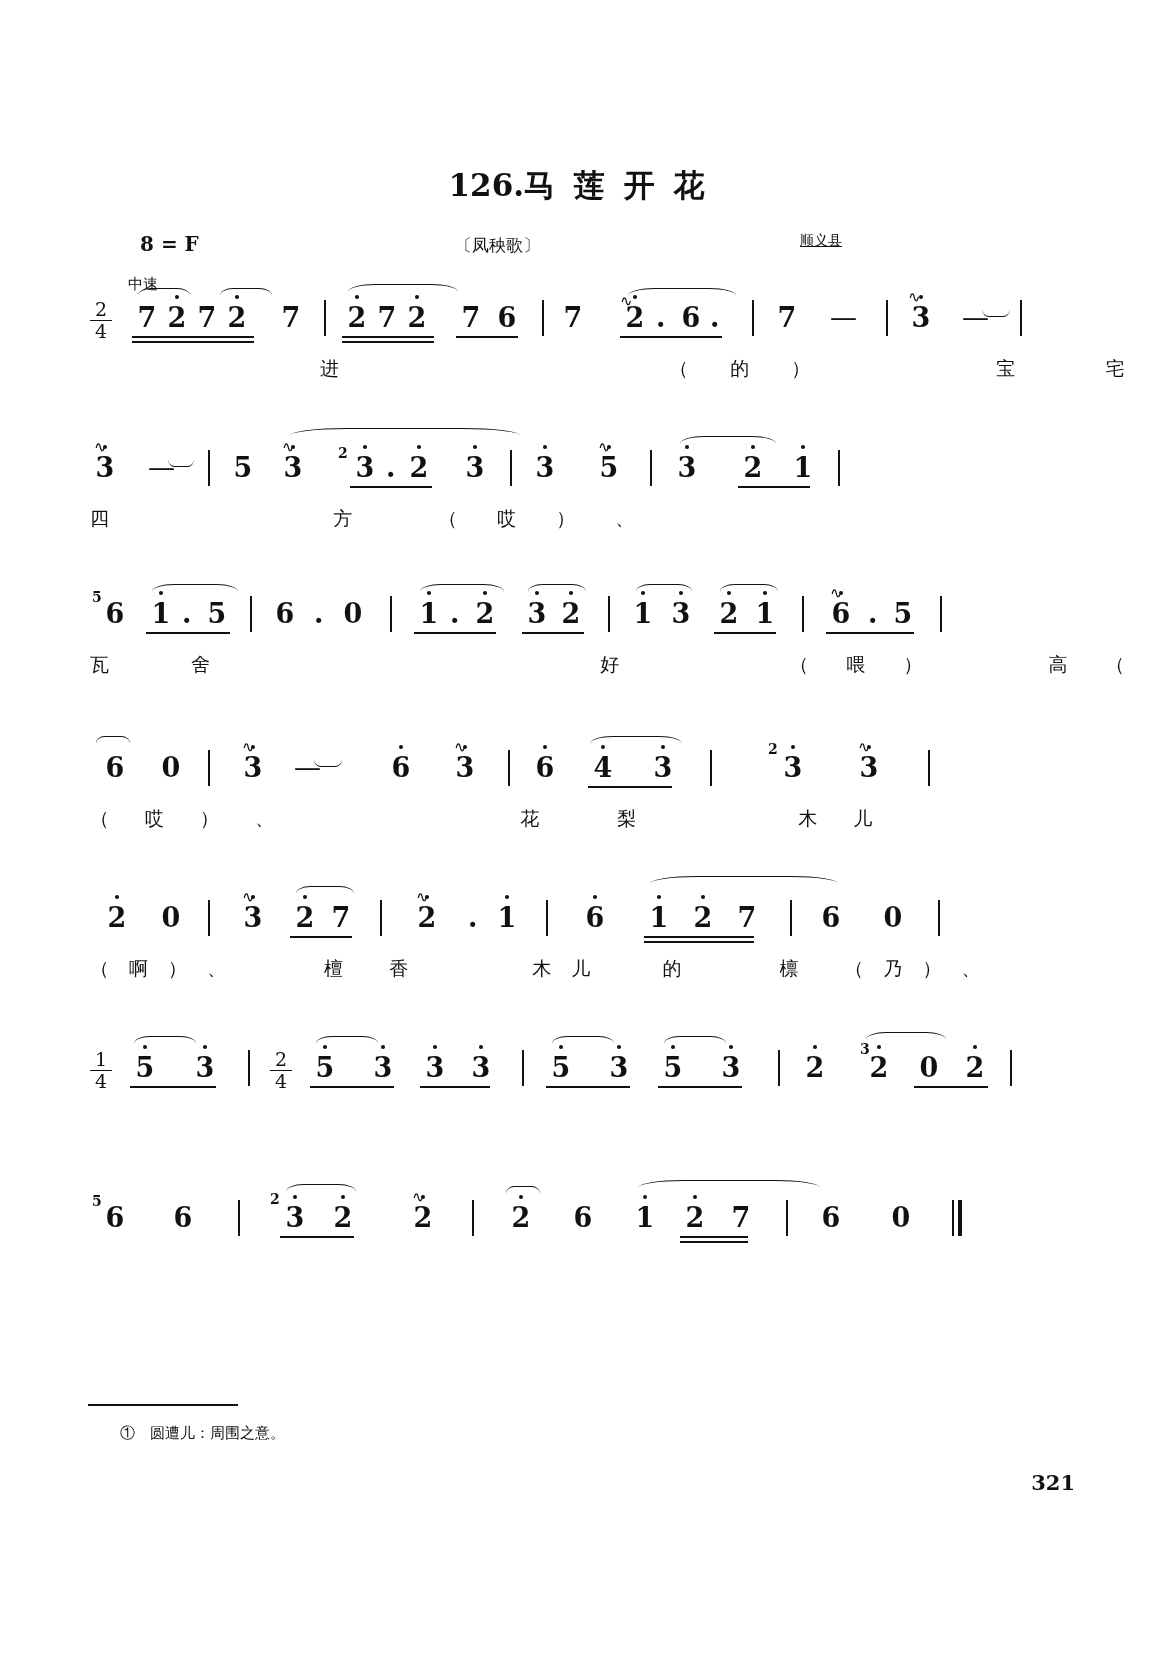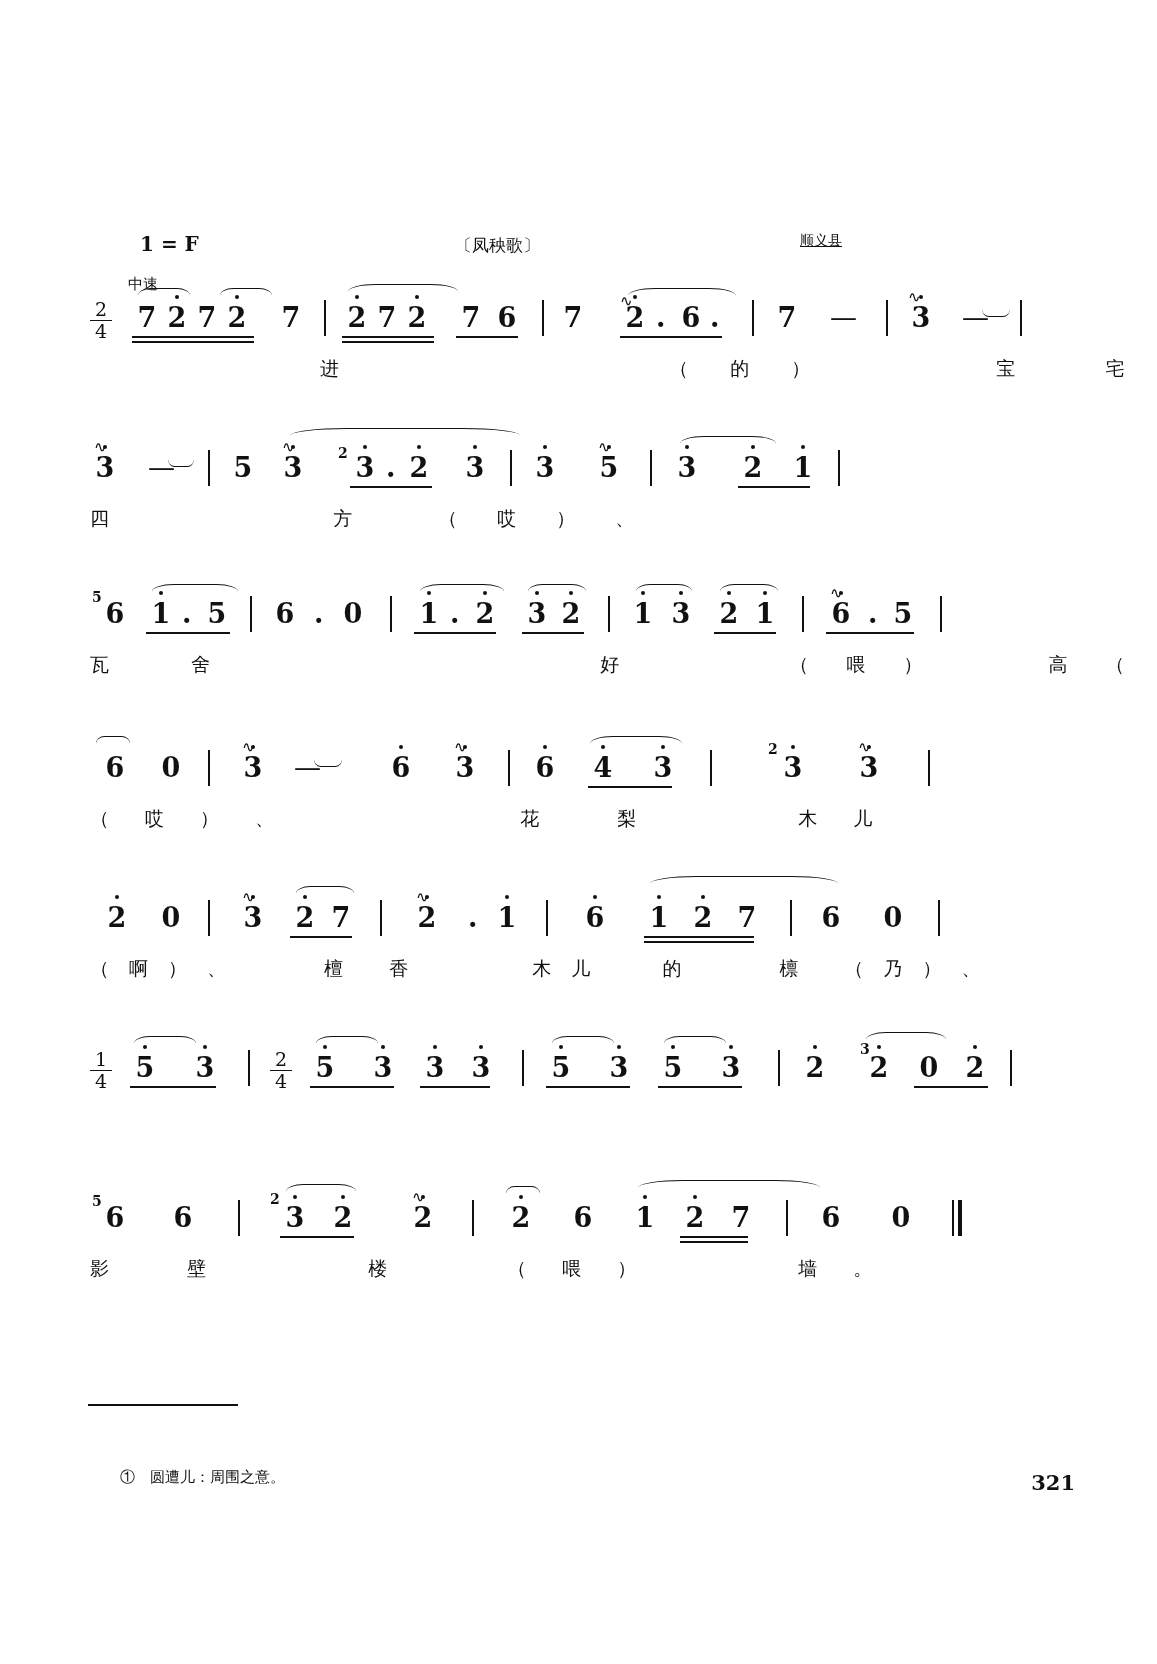--- a/index.html
+++ b/index.html
@@ -200,40 +200,43 @@
   .rule {
     position: absolute;
     top: 1404px;
     left: 88px;
     width: 150px;
     height: 1.5px;
     background: #111;
   }
   .footnote {
     position: absolute;
-    top: 1468px;
+    top: 1424px;
     left: 120px;
     font-family: "DejaVu Serif", serif;
     font-size: 15px;
   }
   .pageno {
     position: absolute;
     top: 1470px;
     right: 82px;
     font-family: "DejaVu Serif", serif;
     font-size: 21px;
     font-weight: bold;
   }
 </style>
 </head>
 <body>
 
 <div class="page">
 
-  <div class="key-sig">1 = F</div>
+  <div class="title">
+    <span class="num">126.</span><span>马 莲 开 花</span>
+  </div>
+  <div class="key-sig">8 = F</div>
   <div class="genre">〔凤秧歌〕</div>
   <div class="region">顺义县</div>
   <div class="tempo">中速</div>
 
   <div class="system" style="top:290px;">
 
     <div class="timesig" style="left:0px; top:10px;">
       <span class="num">2</span>
       <span class="den">4</span>
     </div>
@@ -498,20 +501,19 @@
     <div class="note" style="left:592px; top:14px;">2<span class="odot"></span></div>
     <div class="note" style="left:638px; top:14px;">7</div>
     <div class="beam" style="left:590px; top:46px; width:68px;"></div>
     <div class="beam" style="left:590px; top:51px; width:68px;"></div>
     <div class="barline" style="left:696px; top:10px;"></div>
 
     <div class="note" style="left:728px; top:14px;">6</div>
     <div class="note" style="left:798px; top:14px;">0</div>
     <div class="finalbar" style="left:862px; top:10px;"><i></i><i class="thick"></i></div>
 
-    <div class="lyric" style="left:0px; top:66px; letter-spacing:36px;">影 壁   楼  （喂）   墙。</div>
   </div>
 
   <div class="rule"></div>
   <div class="footnote">①　圆遭儿：周围之意。</div>
   <div class="pageno">321</div>
 
 </div>
 
 </body></html>

